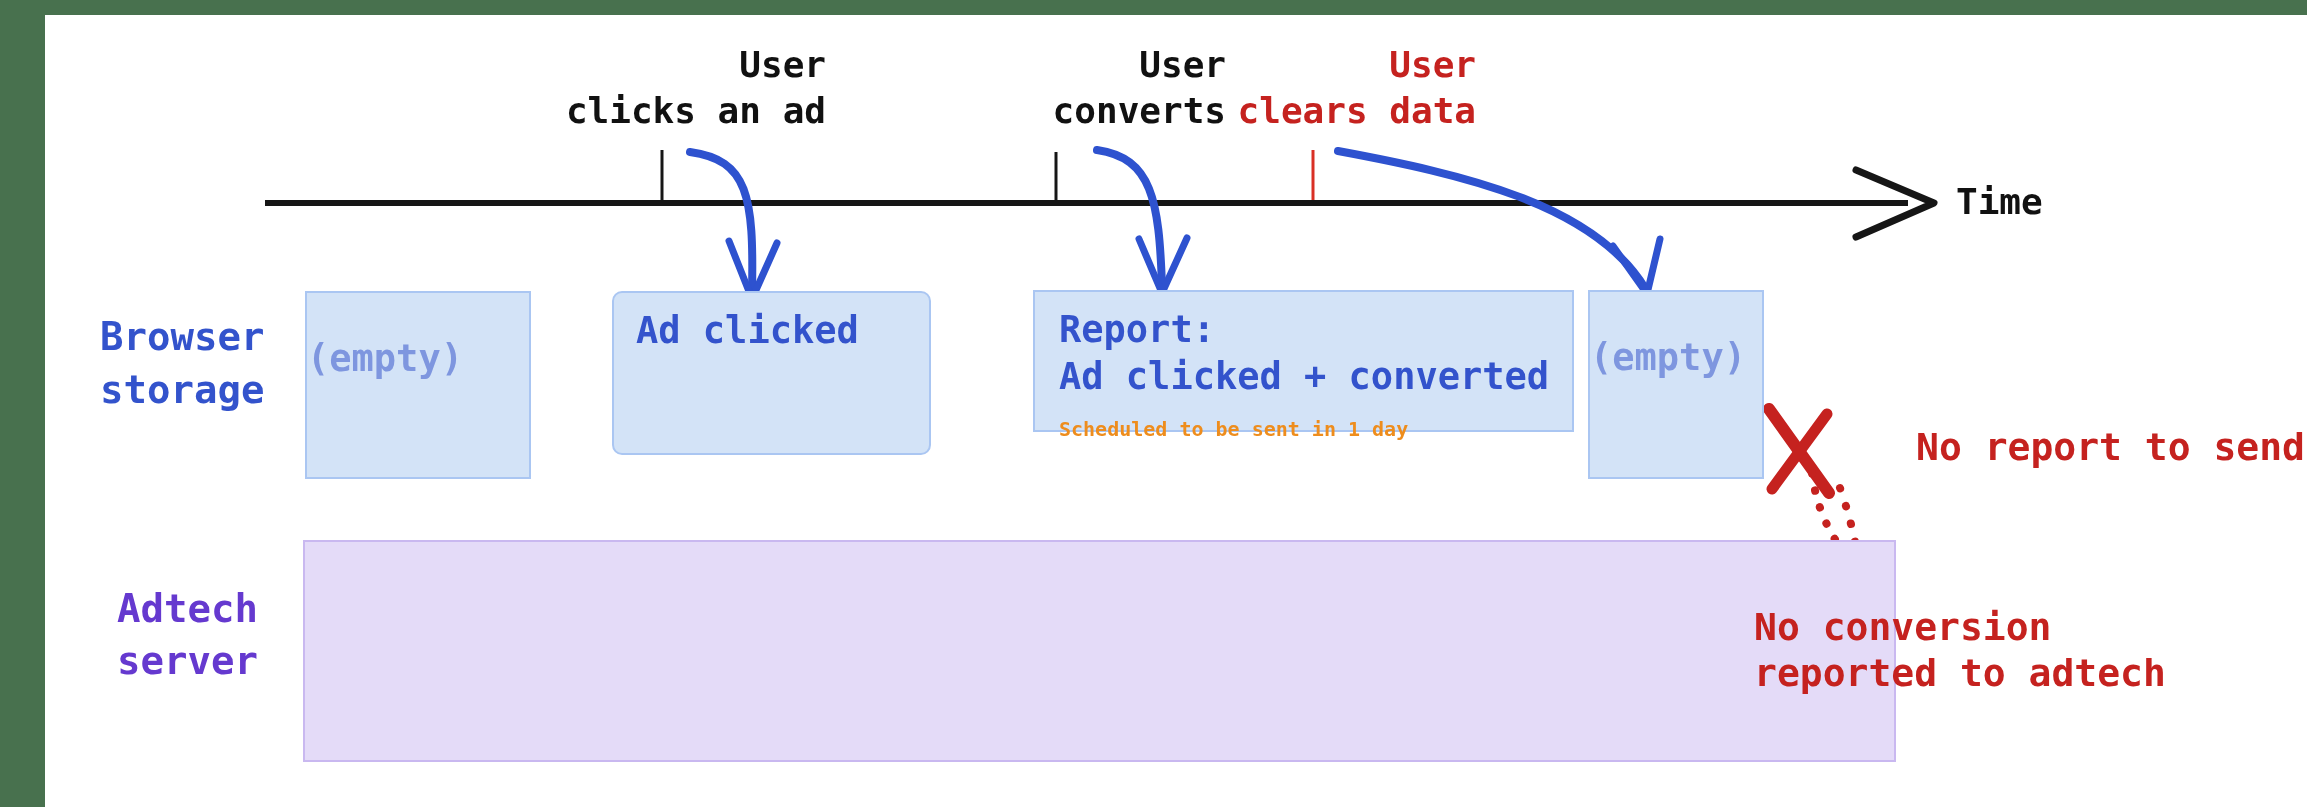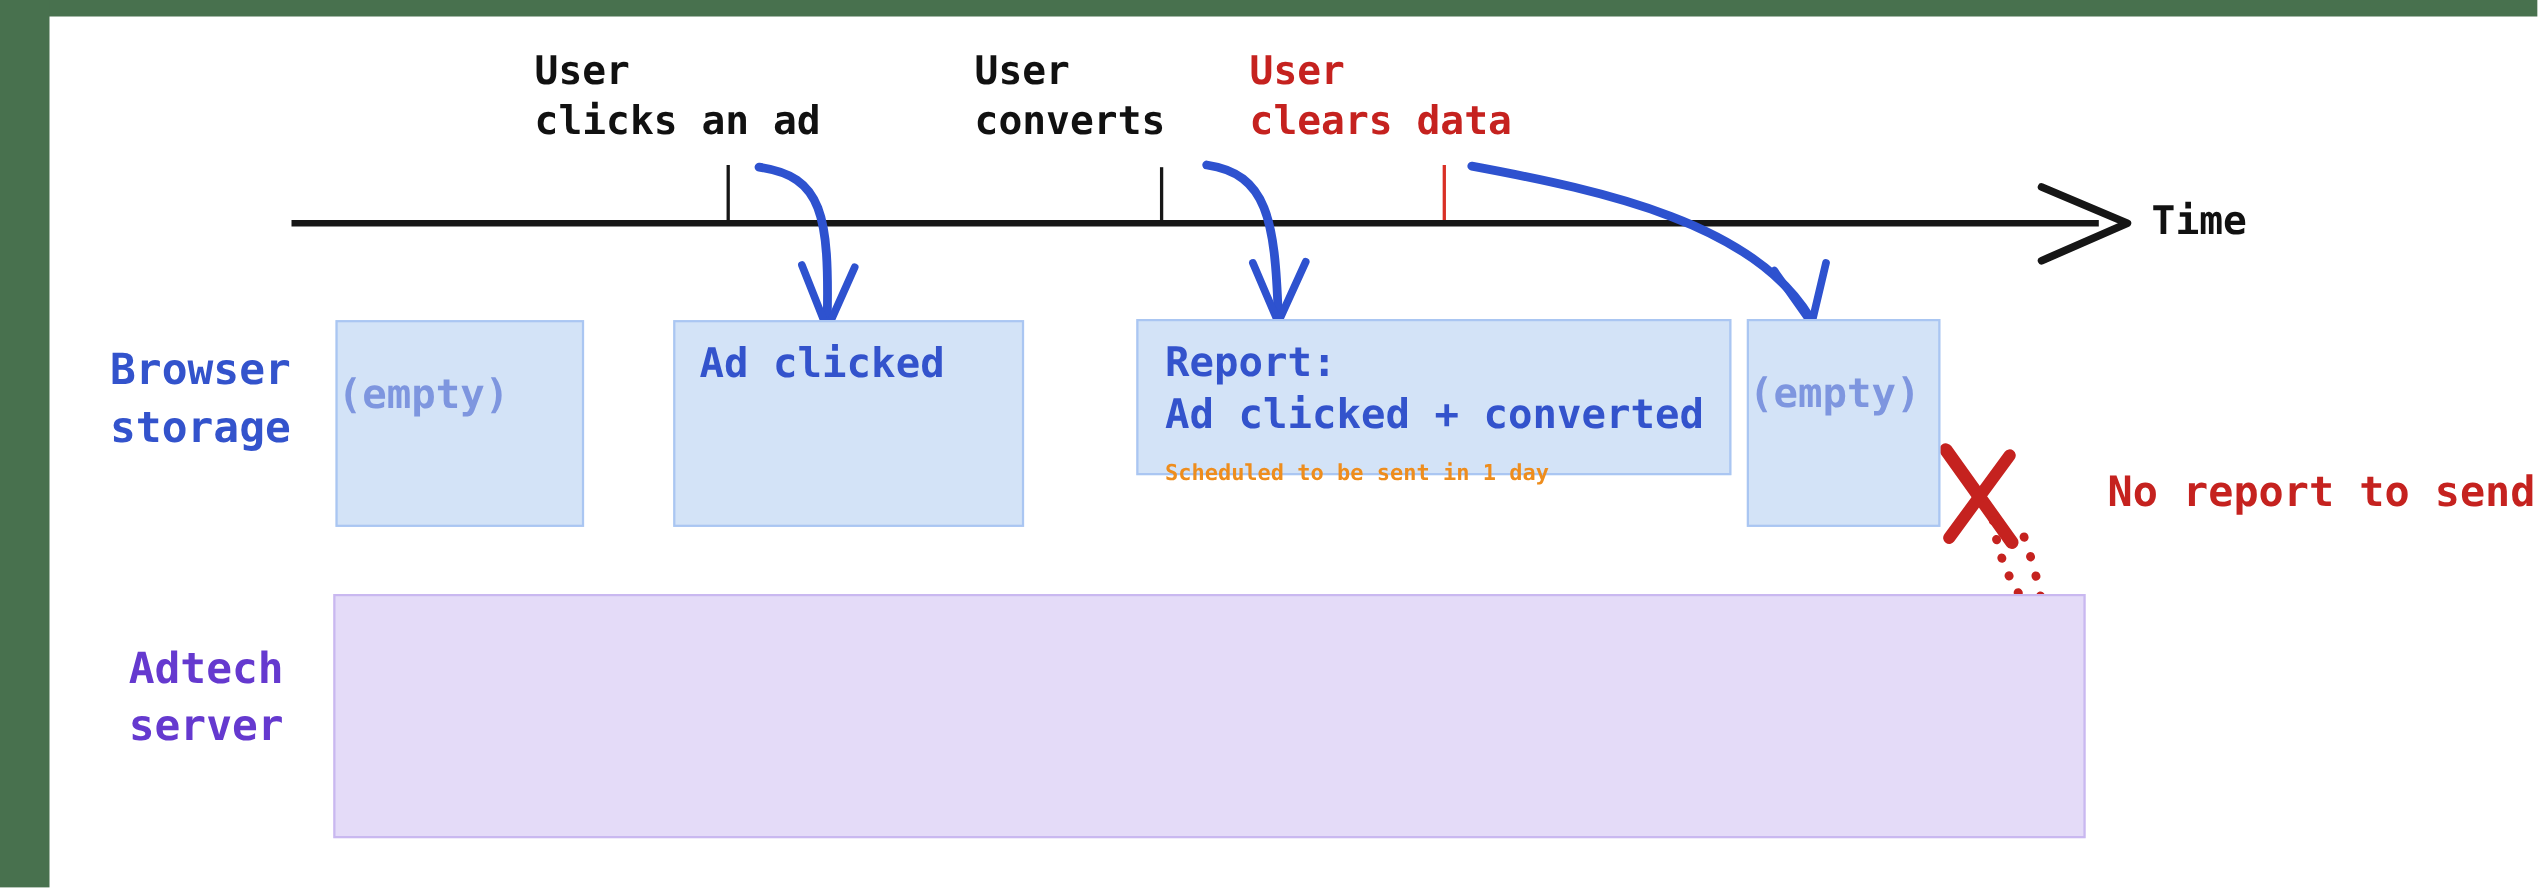--- a/index.html
+++ b/index.html
@@ -10,21 +10,21 @@
     overflow:hidden;
     font-family:"DejaVu Sans Mono","Liberation Mono",monospace;
     font-weight:bold;
   }
   .frame-top{position:absolute;left:0;top:0;width:2307px;height:15px;background:var(--frame_green);}
   .frame-left{position:absolute;left:0;top:0;width:45px;height:807px;background:var(--frame_green);}
   .overlay{position:absolute;left:0;top:0;width:2307px;height:807px;}
 
   .event-label{
     position:absolute;width:340px;top:42px;
-    text-align:left;font-size:36px;line-height:46px;
+    text-align:right;font-size:36px;line-height:46px;
     color:var(--event_black);white-space:nowrap;
   }
   .event-label.red{color:var(--alert_red);}
   .time-label{
     position:absolute;left:1956px;top:181px;
     font-size:36px;color:var(--event_black);white-space:nowrap;
   }
   .row-label{
     position:absolute;text-align:right;white-space:nowrap;
     font-size:39px;line-height:53px;
@@ -118,33 +118,37 @@
   </div>
   <div class="row-label purple">
     <div>Adtech</div>
     <div>server</div>
   </div>
 
   <div class="sbox" style="left:305px;top:291px;width:226px;height:188px;">
     <div class="empty-text">(empty)</div>
   </div>
 
-  <div class="sbox" style="left:612px;top:291px;width:319px;height:188px;">
+  <div class="sbox" style="left:612px;top:291px;width:319px;height:164px;border-radius:10px;">
     <div class="box-text">Ad clicked</div>
   </div>
 
   <div class="sbox" style="left:1033px;top:290px;width:541px;height:142px;">
     <div class="b3-inner">
       <div class="b3-title">Report:</div>
       <div class="b3-sub">Ad clicked + converted</div>
       <div class="b3-note">Scheduled to be sent in 1 day</div>
     </div>
   </div>
 
   <div class="sbox" style="left:1588px;top:290px;width:176px;height:189px;">
     <div class="empty-text">(empty)</div>
   </div>
 
   <div class="server-box"></div>
 
   <div class="annot" style="left:1916px;top:424px;">No report to send</div>
+  <div class="annot" style="left:1754px;top:604px;">
+    <div>No conversion</div>
+    <div>reported to adtech</div>
+  </div>
 
 </div>
 
 </body></html>

